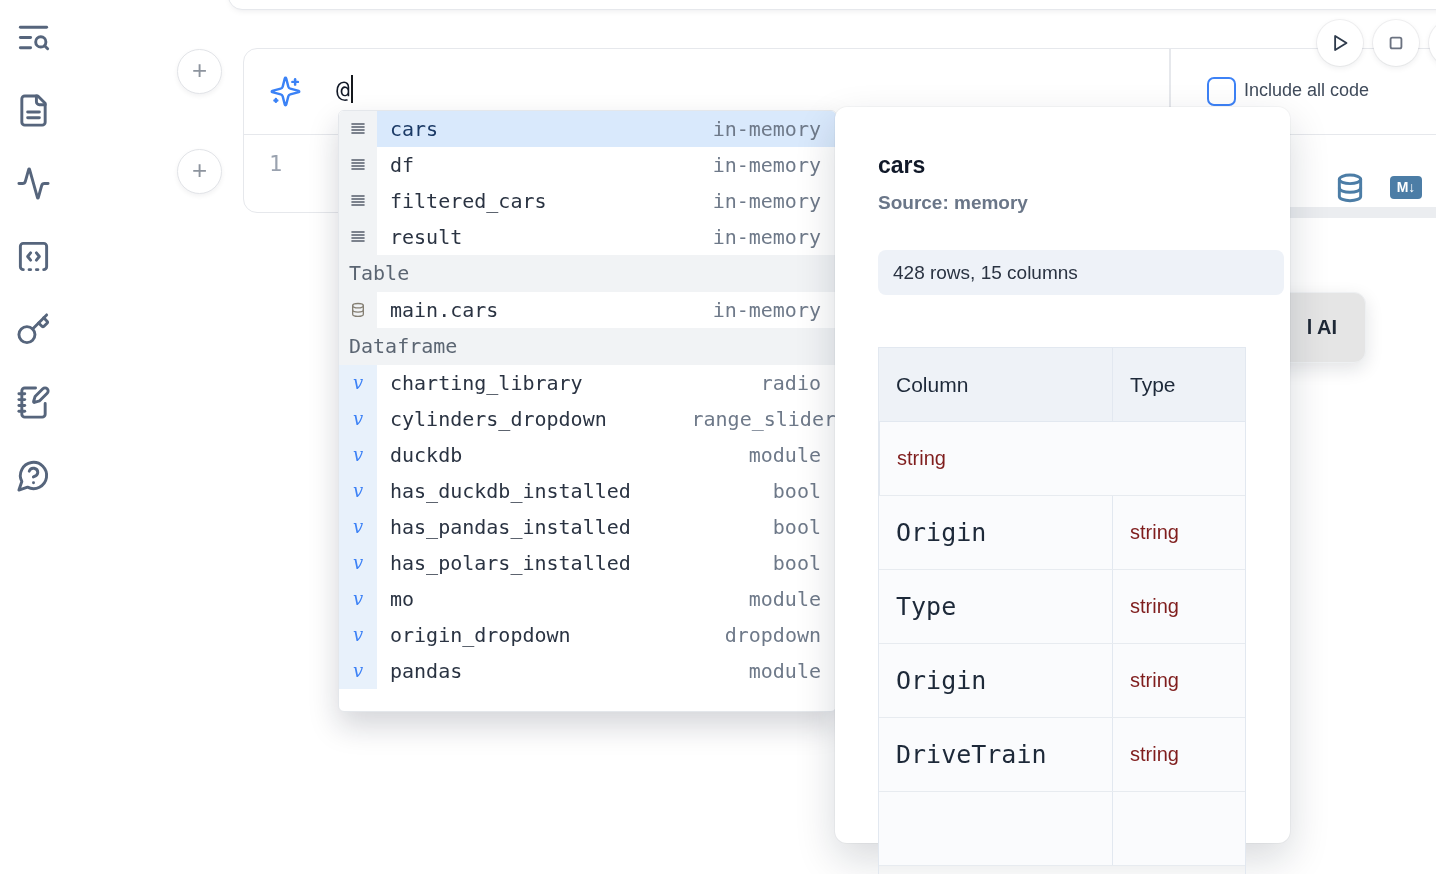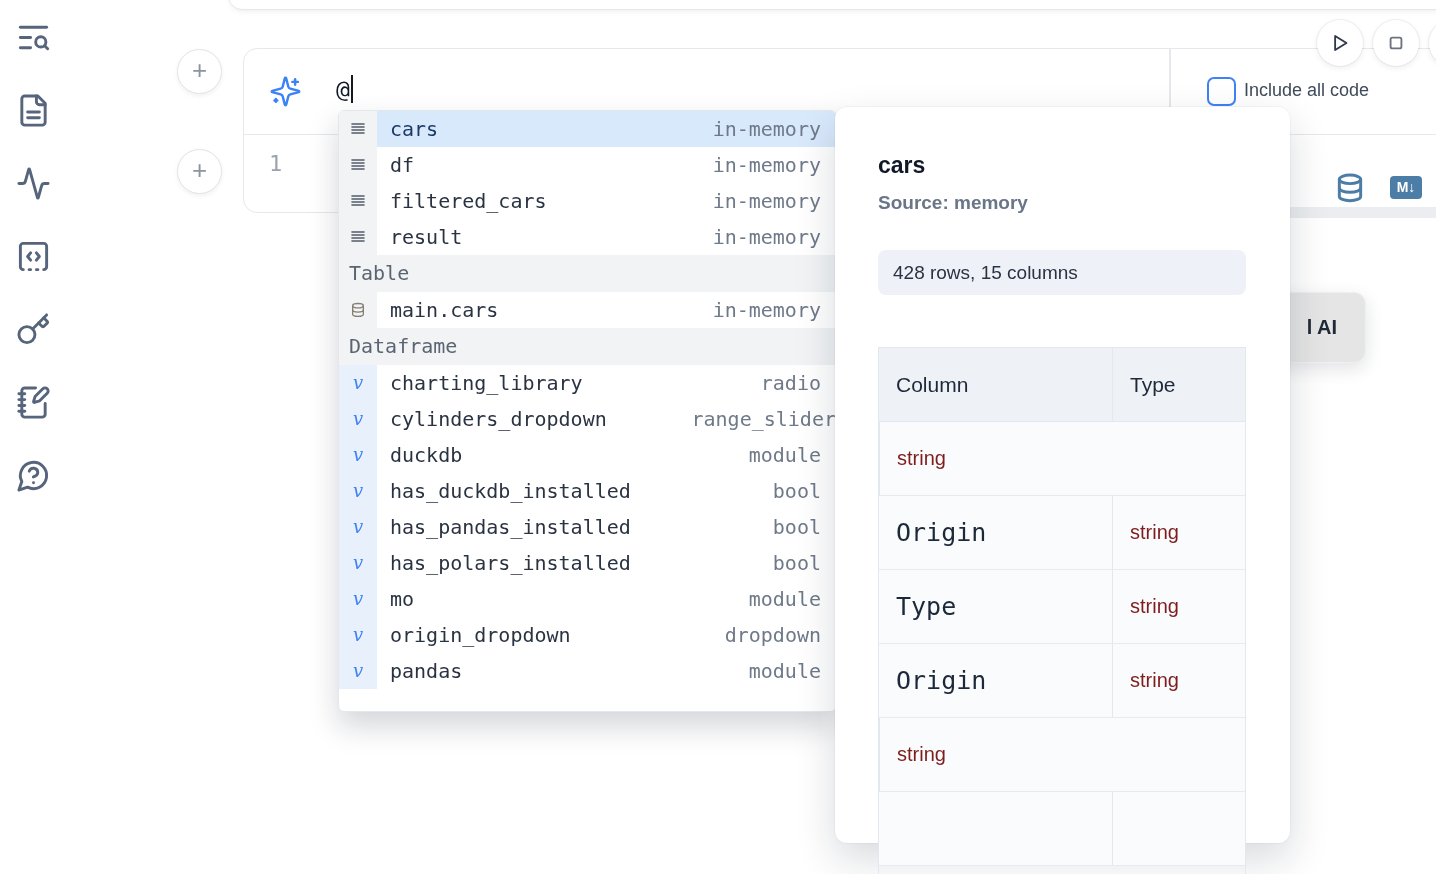--- a/index.html
+++ b/index.html
@@ -73,21 +73,21 @@
   .c-type{margin-left:auto;margin-right:15px;font-size:20px;color:#6e7989;white-space:nowrap;overflow:hidden;}
   .c-type.clip{margin-right:0;max-width:150px;}
   .v-glyph{font-family:"DejaVu Serif",serif;font-style:italic;font-size:18px;color:#3d82f6;line-height:1;}
 
   
   .preview{position:absolute;left:835px;top:107px;width:455px;height:736px;background:#fff;border-radius:12px;
            box-shadow:0 16px 40px rgba(15,23,42,.16),0 0 0 1px rgba(15,23,42,.03);z-index:10;
            box-sizing:border-box;padding:44px 44px 0 43px;}
   .pv-title{font-size:23px;font-weight:bold;color:#101828;line-height:28px;}
   .pv-source{margin-top:13px;font-size:19px;color:#6a7688;line-height:22px;font-weight:bold;}
-  .pv-badge{margin-top:36px;width:368px;height:45px;background:#eef2f8;border-radius:8px;
+  .pv-badge{margin-top:36px;width:406px;height:45px;background:#eef2f8;border-radius:8px;
             font-size:19px;color:#2a3342;line-height:45px;padding-left:15px;box-sizing:border-box;}
   .pv-table{margin-top:52px;width:368px;height:541px;overflow:hidden;border:1px solid #e2e8f0;
             box-sizing:border-box;}
   .pv-row{display:flex;height:74px;box-sizing:border-box;border-bottom:1px solid #e7ebf0;background:#fafbfd;}
   .pv-row.head{background:#eef2f7;border-bottom:1px solid #e2e8f0;}
   .pv-c1{width:233px;flex:0 0 233px;display:flex;align-items:center;padding-left:17px;box-sizing:border-box;}
   .pv-c2{flex:1;display:flex;align-items:center;padding-left:17px;border-left:1px solid #e2e8f0;box-sizing:border-box;}
   .pv-row.head .pv-c1,.pv-row.head .pv-c2{font-size:21px;color:#1d2939;}
   .pv-col-name{font-size:25px;color:#1d2939;}
   .pv-col-type{font-size:20px;color:#7f1d1d;}
@@ -380,20 +380,23 @@
         </div>
         <div class="pv-row">
           <div class="pv-c1">
             <span class="pv-col-name mono">Origin</span>
           </div>
           <div class="pv-c2">
             <span class="pv-col-type">string</span>
           </div>
         </div>
         <div class="pv-row">
+          <div class="pv-c1">
+            <span class="pv-col-name mono">DriveTrain</span>
+          </div>
           <div class="pv-c2">
             <span class="pv-col-type">string</span>
           </div>
         </div>
         <div class="pv-row">
           <div class="pv-c1"></div>
           <div class="pv-c2"></div>
         </div>
       </div>
   </div>

